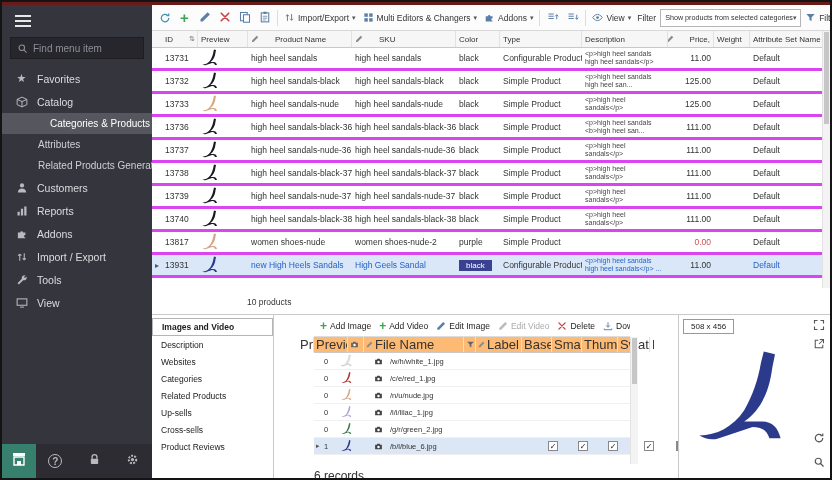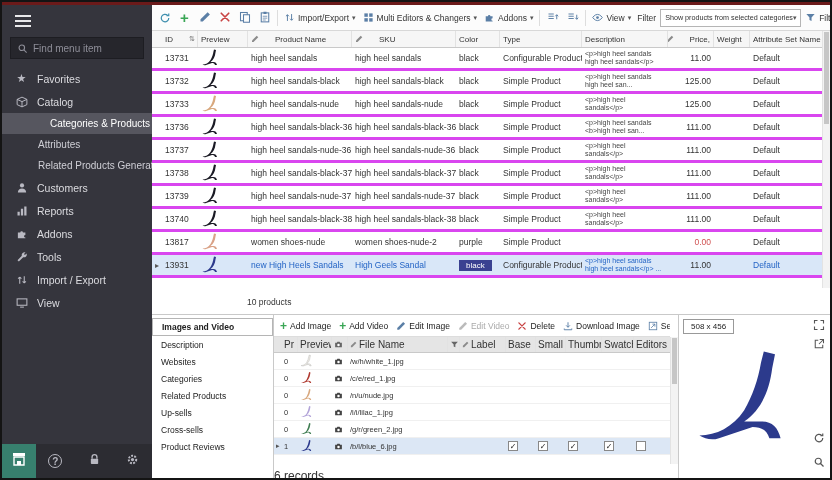--- a/index.html
+++ b/index.html
@@ -65,34 +65,34 @@
   .bc.c-prev { display:flex; align-items:center; }
   .bc.c-desc { font-size:7px; line-height:8.5px; white-space:normal; max-height:18px; color:#444; }
   .bc.c-price { text-align:right; }
   .red { color:#d05050; }
   .grow.sel { background:#d9e7f8; }
   .grow.sel .blue { color:#2464c5; }
   .swatch-dark { background:#3a4191; color:#fff; padding:1px 7px; font-size:8px; display:inline-block; }
   .products-count { height:26px; font-size:8.5px; color:#333; padding:9px 0 0 95px; flex-shrink:0; }
 
   
-  .bottom { height:164px; display:flex; border-top:1px solid #c9c9c9; flex-shrink:0; }
+  .bottom { height:164px; display:flex; border-top:1px solid #c9c9c9; flex-shrink:0;gap:40px; }
   .tabs { width:122px; border-right:1px solid #c9c9c9; background:#fff; padding-top:3px; flex-shrink:0; }
   .tab { height:17px; display:flex; align-items:center; padding-left:9px; font-size:8.5px; color:#222; cursor:pointer; white-space:nowrap; }
   .tab.sel { font-weight:bold; border:1px solid #b5b5b5; background:#fff; height:18px; }
   .middle { flex:1; display:flex; flex-direction:column; min-width:0; position:relative; padding-right:8px; }
   .mid-scroll { position:absolute; right:0; top:22px; bottom:14px; width:8px; background:#f3f3f3; border-left:1px solid #e3e3e3; }
   .mid-scroll .thumb { background:#c6c6c6; margin:1px; height:46px; }
   .img-toolbar { height:22px; display:flex; align-items:center; gap:8px; padding:0 6px; font-size:8.5px; border-bottom:1px solid #ddd; color:#222; flex-shrink:0; overflow:hidden; white-space:nowrap; }
   .ibtn { display:flex; align-items:center; gap:3px; cursor:pointer; flex-shrink:0; }
   .ibtn .ic { display:flex; } .ibtn .ic svg { width:10px; height:10px; }
   .ic-plus { color:#3aa655; font-weight:bold; font-size:12px; line-height:10px; }
   .ic-pencil { color:#5b7fa6; } .ic-x { color:#c94444; } .ic-download { color:#5b7fa6; } .ic-resize { color:#5b7fa6; }
   .ibtn.dis { color:#aaa; } .ibtn.dis .ic { color:#bbb !important; }
-  .ighead { display:flex; height:16px; background:#e5e5e5; border-bottom:1px solid #c9c9c9; font-size:10px; color:#333; align-items:center; flex-shrink:0; }
+  .ighead { display:flex; height:16px; background:#fdba74; border-bottom:1px solid #c9c9c9; font-size:13px; color:#333; align-items:center; flex-shrink:0;justify-content:center; }
   .ihc { padding:0 2px; display:flex; align-items:center; gap:2px; border-right:1px solid #e2e2e2; overflow:hidden; white-space:nowrap; flex-shrink:0; height:100%; }
   .ihc .pen { color:#8a8a8a; display:flex; } .ihc .pen svg { width:7px; height:7px; }
   .ihc .hico { color:#666; display:flex; } .ihc .hico svg { width:9px; height:9px; }
   .g-gut{width:8px;padding:0;border-right:none;} .g-pos{width:16px;} .g-prev{width:34px;}
   .g-cam{width:16px;} .g-fname{width:100px;} .g-filt{width:12px;} .g-label{width:46px;}
   .g-base{width:30px;} .g-small{width:30px;} .g-thumb{width:36px;} .g-swatch{width:32px;} .g-exclude{flex:1;border-right:none;}
   .igrow { display:flex; height:17px; align-items:center; border-bottom:1px solid #f0f0f0; font-size:7.5px; color:#333; cursor:pointer; }
   .igc { padding:0 2px; overflow:hidden; white-space:nowrap; flex-shrink:0; display:flex; align-items:center; }
   .igc.g-gut { font-size:7px; color:#555; }
   .igc .camico { color:#444; display:flex; } .igc .camico svg { width:9px; height:9px; }
@@ -179,32 +179,32 @@
             <span class="ic">
               <svg viewBox="0 0 16 16">
                 <path d="M2.5 6h3.2a1.8 1.8 0 1 1 3.6 0h3.2v3.2a1.8 1.8 0 1 0 0 3.6v1H2.5z" fill="currentColor"></path>
               </svg>
             </span>
             <span>Addons</span>
           </div>
           <div class="mi">
             <span class="ic">
               <svg viewBox="0 0 16 16">
-                <path d="M12.7 2a3.6 3.6 0 0 0-4.9 4.4L2 12.2 3.8 14l5.8-5.8A3.6 3.6 0 0 0 14 3.3l-2.1 2.1-1.3-1.3z" fill="currentColor"></path>
-              </svg>
-            </span>
-            <span>Tools</span>
+                <path d="M5 13V4M5 4 2.8 6.2M5 4l2.2 2.2M11 3v9m0 0 2.2-2.2M11 12 8.8 9.8" fill="none" stroke="currentColor" stroke-width="1.4"></path>
+              </svg>
+            </span>
+            <span>Import / Export</span>
           </div>
           <div class="mi">
             <span class="ic">
               <svg viewBox="0 0 16 16">
-                <path d="M5 13V4M5 4 2.8 6.2M5 4l2.2 2.2M11 3v9m0 0 2.2-2.2M11 12 8.8 9.8" fill="none" stroke="currentColor" stroke-width="1.4"></path>
-              </svg>
-            </span>
-            <span>Import / Export</span>
+                <path d="M12.7 2a3.6 3.6 0 0 0-4.9 4.4L2 12.2 3.8 14l5.8-5.8A3.6 3.6 0 0 0 14 3.3l-2.1 2.1-1.3-1.3z" fill="currentColor"></path>
+              </svg>
+            </span>
+            <span>Tools</span>
           </div>
           <div class="mi">
             <span class="ic">
               <svg viewBox="0 0 16 16">
                 <rect x="1.5" y="2.5" width="13" height="8.5" fill="none" stroke="currentColor" stroke-width="1.4"></rect>
                 <path d="M5.5 13.5h5" stroke="currentColor" stroke-width="1.4"></path>
               </svg>
             </span>
             <span>View</span>
           </div>

